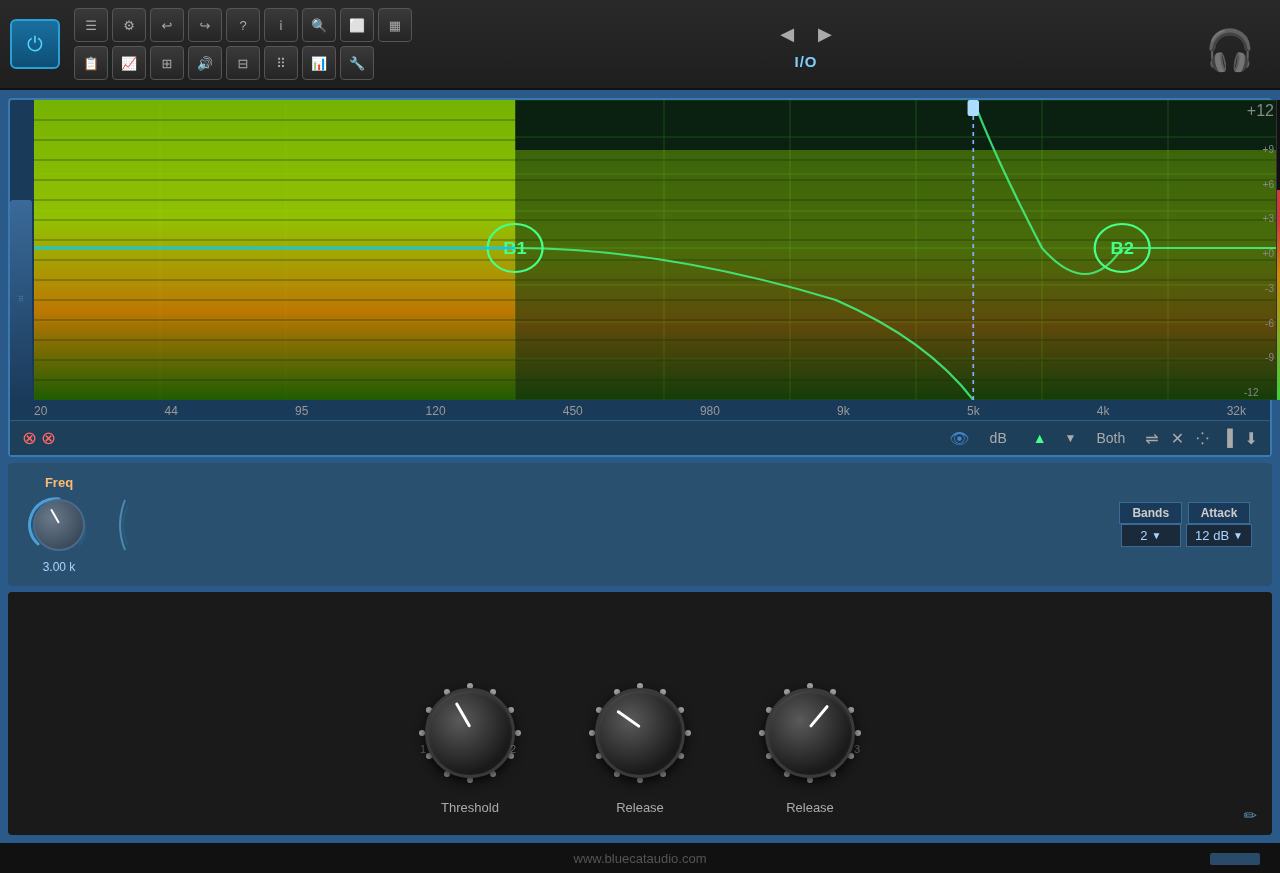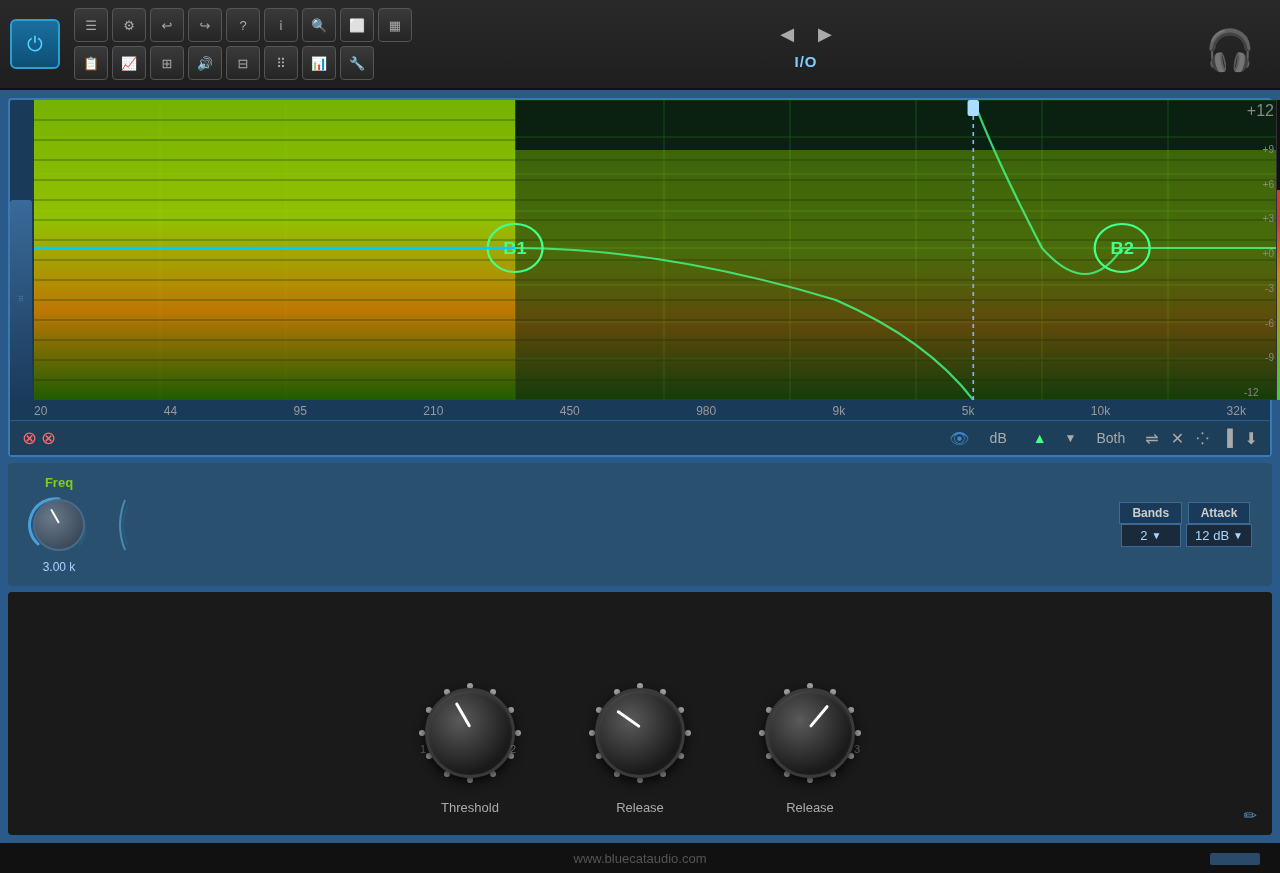--- a/index.html
+++ b/index.html
@@ -200,21 +200,21 @@
     }
 
     .knob-group {
       display: flex;
       flex-direction: column;
       align-items: center;
       gap: 4px;
     }
 
     .knob-label {
-      color: #84cc16;
+      color: #fdba74;
       font-size: 13px;
       font-weight: bold;
     }
 
     .knob-small {
       width: 52px;
       height: 52px;
       border-radius: 50%;
       background: radial-gradient(circle at 35% 35%, #6a7a8a, #2a3a4a);
       border: 2px solid #4a6a8a;
@@ -514,26 +514,26 @@
           <span style="color:#888; font-size:10px; text-align:right;">-6</span>
           <span style="color:#888; font-size:10px; text-align:right;">-9</span>
           <span style="color:#888; font-size:10px; text-align:left;">-12</span>
         </div>
       </div>
 
       <div style="display:flex; justify-content:space-between; padding:4px 24px 2px 24px; color:#999; font-size:12px;">
         <span>20</span>
         <span>44</span>
         <span>95</span>
-        <span>210</span>
+        <span>120</span>
         <span>450</span>
         <span>980</span>
         <span>9k</span>
         <span>5k</span>
-        <span>10k</span>
+        <span>4k</span>
         <span>32k</span>
       </div>
 
       <div class="spectrum-controls">
         <span style="color:#ff6666; font-size:18px;">⊗</span>
         <span style="color:#ff6666; font-size:18px; margin-left:-8px;">⊗</span>
 
         <div style="flex:1;"></div>
 
         <span style="color:#4488cc; font-size:16px;">👁</span>

